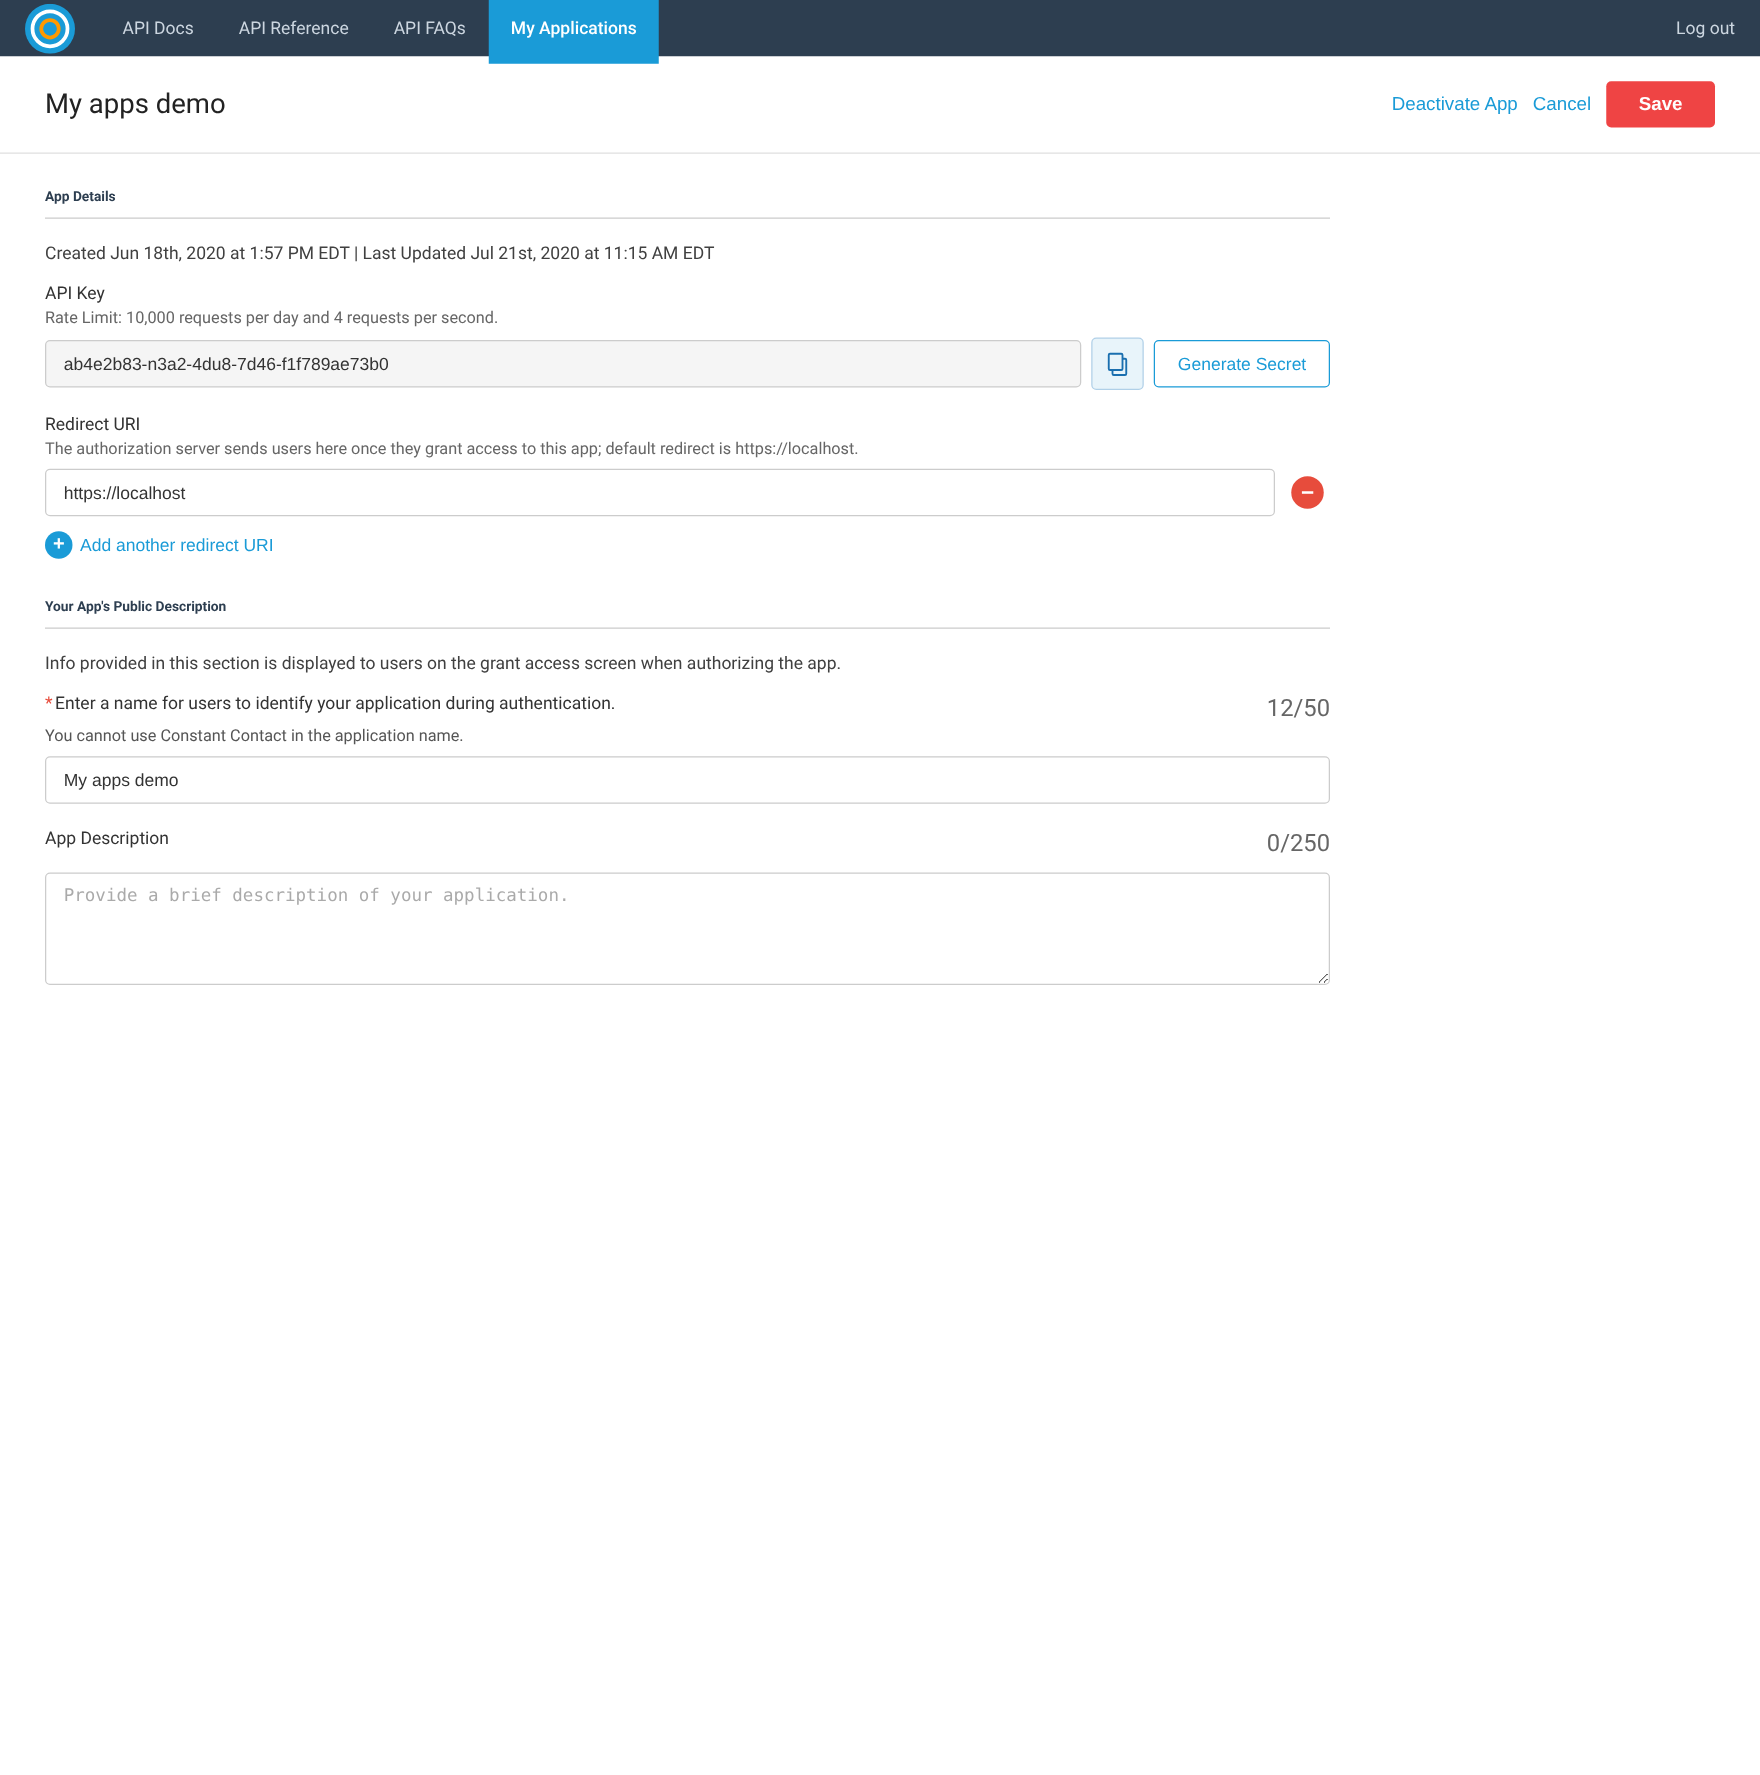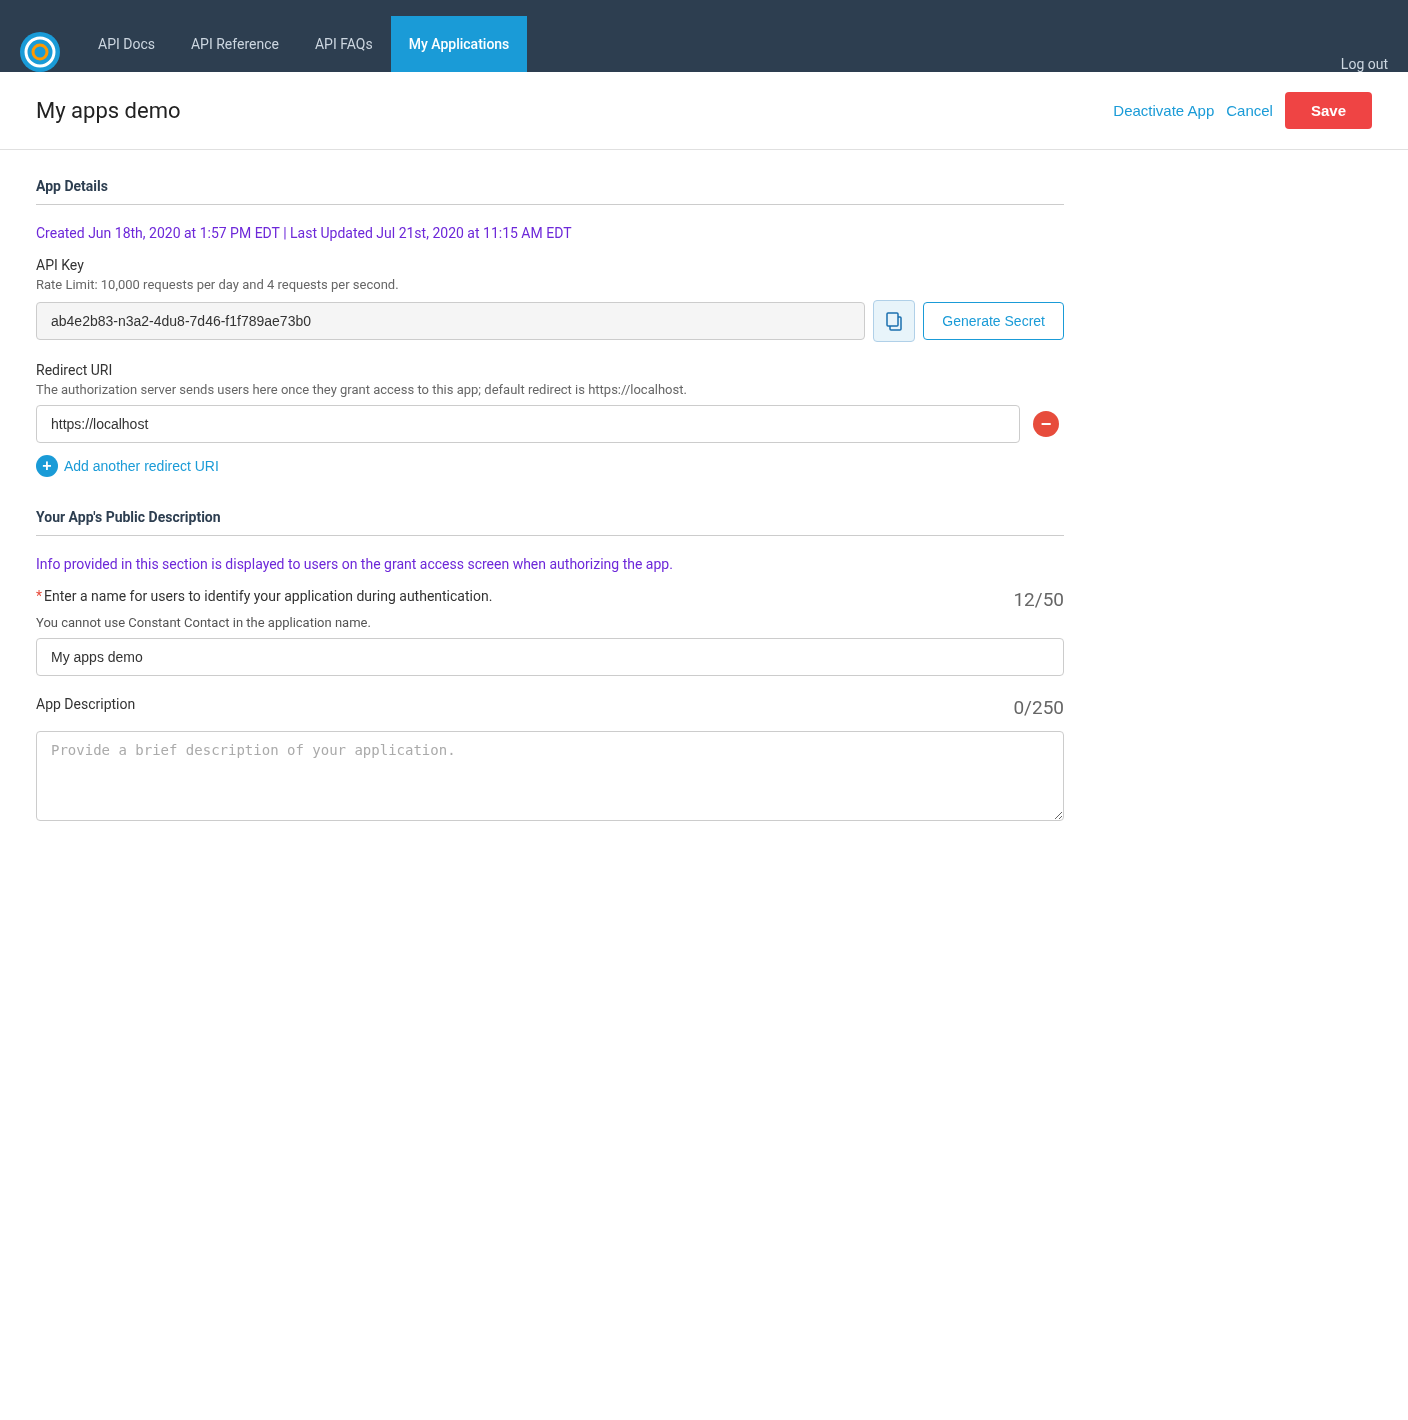--- a/index.html
+++ b/index.html
@@ -2,23 +2,23 @@
 <html><head>
   <meta charset="utf-8">
   <style>
     * { box-sizing: border-box; margin: 0; padding: 0; }
     body { font-family: -apple-system, BlinkMacSystemFont, 'Segoe UI', Roboto, Arial, sans-serif; font-size: 14px; color: #333; background: #fff; }
 
     
     .navbar {
       background: #2d3e50;
       display: flex;
-      align-items: flex-end;
+      align-items: center;
       padding: 0 20px;
-      height: 72px;
+      height: 45px;
     }
     .navbar-logo {
       width: 40px;
       height: 40px;
       margin-right: 20px;
       flex-shrink: 0;
     }
     .navbar-links {
       display: flex;
       align-items: center;
@@ -92,21 +92,21 @@
     }
 
     
     .main-content {
       padding: 28px 36px;
       max-width: 1100px;
     }
 
     
     .section-title {
-      font-size: 14px;
+      font-size: 11px;
       font-weight: 700;
       color: #2d3e50;
       margin-bottom: 10px;
     }
     .section-divider {
       border: none;
       border-top: 1px solid #ccc;
       margin-bottom: 20px;
     }
 
@@ -119,21 +119,21 @@
       color: #333;
       margin-bottom: 4px;
     }
     .field-sublabel {
       font-size: 13px;
       color: #666;
       margin-bottom: 8px;
     }
     .meta-text {
       font-size: 14px;
-      color: #6d28d9;
+      color: #404040;
       margin-bottom: 16px;
       margin-top: 11px;
     }
 
     
     .api-key-row {
       display: flex;
       align-items: center;
       gap: 8px;
       margin-top: 8px;

